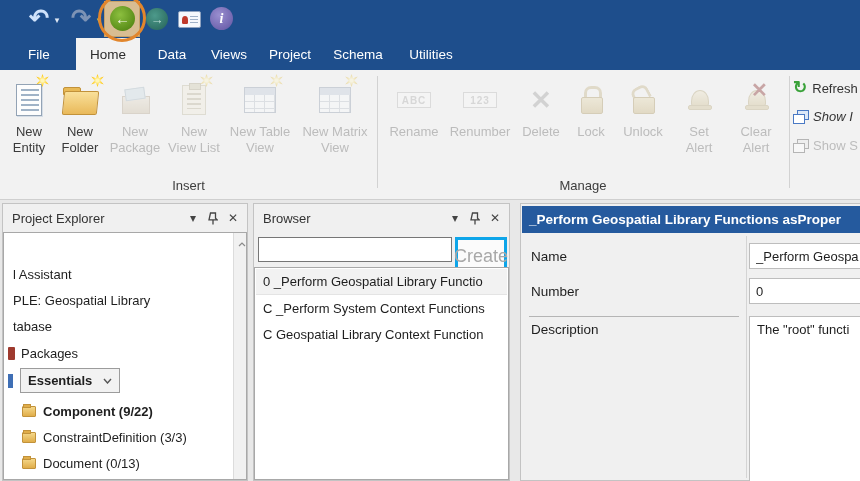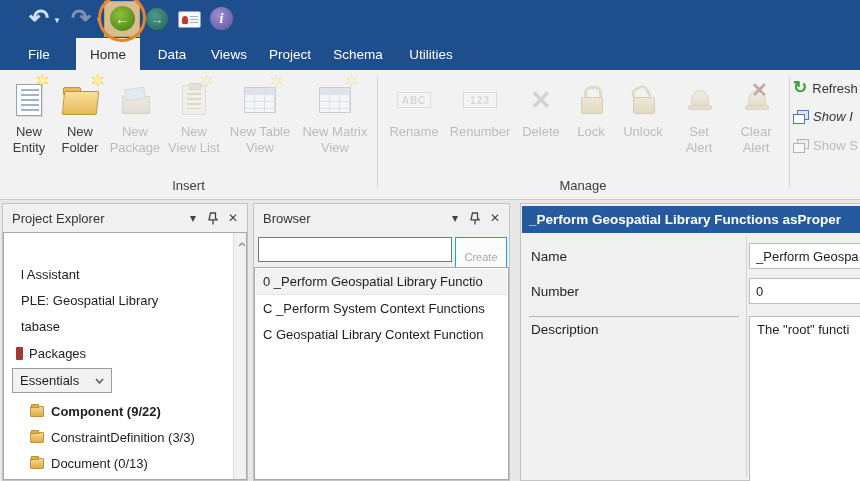--- a/index.html
+++ b/index.html
@@ -80,33 +80,33 @@
 
   
   .panel { position:absolute; top:203px; height:278px; background:#f0f0f0; border:1px solid #c3c3c3; }
   .ptitle { position:relative; height:28px; display:flex; align-items:center; font-size:13px; color:#333; padding-left:9px; }
   .pctrl { position:absolute; top:0; height:28px; width:20px; display:flex; align-items:center; justify-content:center; font-size:12px; color:#444; }
 
   
   .pe { left:2px; width:246px;text-align:right; }
   .pe-content { position:absolute; left:0; top:28px; right:0; bottom:0; background:#fff; border:1px solid #a8a8a8; overflow:hidden; }
   .pe-scroll { position:absolute; right:0; top:0; width:13px; bottom:0; background:#f1f1f1; border-left:1px solid #dcdcdc; }
-  .tree-item { position:absolute; left:12px; right:14px; height:24px; display:flex; align-items:center; font-size:13px; color:#1e1e1e; white-space:nowrap; overflow:hidden; }
+  .tree-item { position:absolute; left:4px; right:14px; height:24px; display:flex; align-items:center; font-size:13px; color:#1e1e1e; white-space:nowrap; overflow:hidden; }
   .ti-text { padding-left:5px; }
   .folder-sm { width:14px; height:11px; position:relative; background:linear-gradient(#f5d88a,#e0ad49); border:1px solid #c2923a; border-radius:1px; margin:0 7px 0 14px; flex:none; }
   .folder-sm::before { content:""; position:absolute; left:0; top:-3px; width:6px; height:2px; background:#e0ad49; border:1px solid #c2923a; }
   .pkg-ico { width:7px; height:13px; background:#9e3a2e; margin-right:6px; flex:none; border-radius:1px; }
   .ess-ico { width:5px; height:14px; background:#3f6fb5; margin-right:4px; flex:none; }
-  .combo { position:absolute; left:8px; width:100px; height:25px; border:1px solid #9c9c9c; background:#f2f2f2; display:flex; align-items:center; justify-content:space-between; padding:0 7px; font-size:13px; color:#1e1e1e; }
+  .combo { position:absolute; left:16px; width:100px; height:25px; border:1px solid #9c9c9c; background:#f2f2f2; display:flex; align-items:center; justify-content:space-between; padding:0 7px; font-size:13px; color:#1e1e1e;font-weight:bold; }
   .combo .carr { font-size:10px; color:#555; }
 
   
   .br { left:253px; width:257px; }
   .br-search { position:absolute; left:4px; top:33px; width:194px; height:25px; border:1px solid #767676; background:#fff; font-size:13px; padding:0 4px; font-family:"Liberation Sans",sans-serif; }
-  .br-create { position:absolute; left:201px; top:33px; width:52px; height:39px; border:1px solid #0ea5e9; background:#fbfbfb; color:#a8a8a8; font-size:11px; display:flex; align-items:center; justify-content:center; }
+  .br-create { position:absolute; left:201px; top:33px; width:52px; height:39px; border:3px solid #0ea5e9; background:#fbfbfb; color:#a8a8a8; font-size:18px; display:flex; align-items:center; justify-content:center; }
   .br-list { position:absolute; left:0; top:63px; right:0; bottom:0; background:#fff; border:1px solid #a8a8a8; overflow:hidden; }
   .br-row { position:absolute; left:1px; right:1px; height:26px; display:flex; align-items:center; padding-left:7px; font-size:13px; color:#1e1e1e; white-space:nowrap; overflow:hidden; }
   .br-row.sel { background:#f2f2f2; border-bottom:1px solid #e4e4e4; }
 
   
   .props { left:520px; width:345px; overflow:visible; }
   .props-header { position:absolute; left:1px; top:2px; width:343px; height:27px; background:#255a9e; color:#fff; font-weight:bold; font-size:13.5px; display:flex; align-items:center; padding-left:7px; white-space:nowrap; overflow:hidden; }
   .plabel { position:absolute; left:10px; font-size:13.5px; color:#1e1e1e; }
   .pcol-sep { position:absolute; left:225px; top:32px; width:1px; bottom:2px; background:#d4d4d4; }
   .pinput { position:absolute; left:228px; width:150px; height:26px; border:1px solid #bdbdbd; background:#fff; font-size:13px; padding:0 6px; font-family:"Liberation Sans",sans-serif; color:#1e1e1e; }

